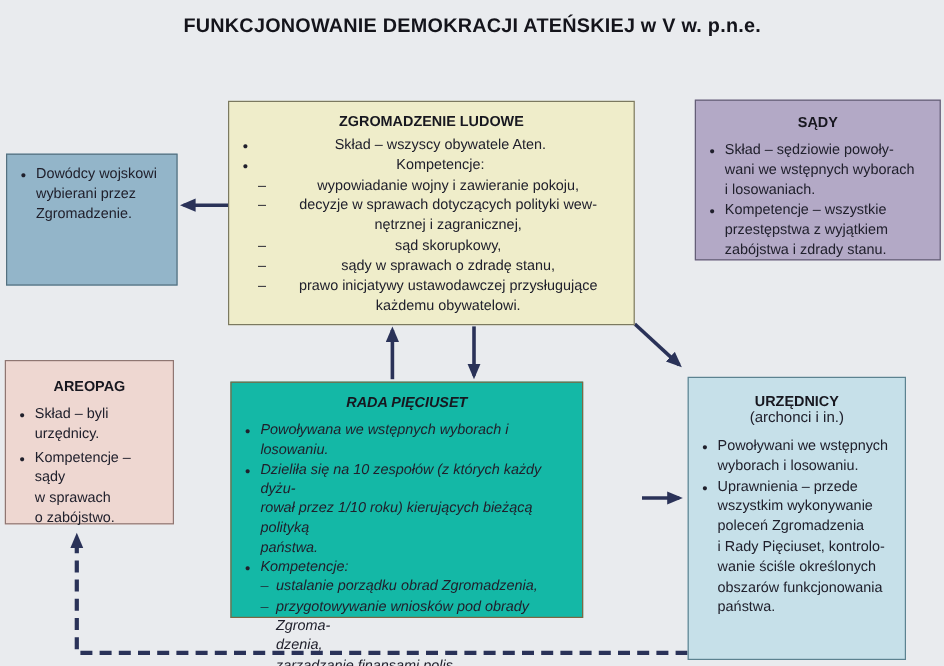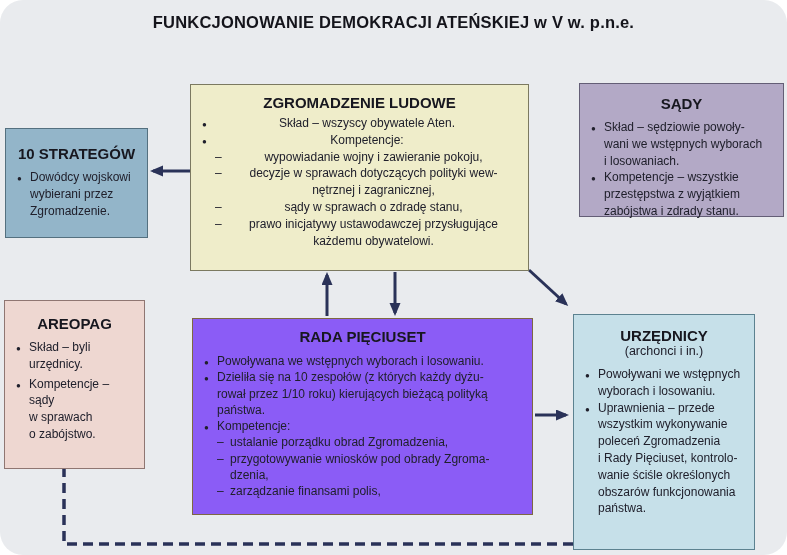--- a/index.html
+++ b/index.html
@@ -1,31 +1,30 @@
 <!DOCTYPE html>
 <html><head>
 <meta charset="utf-8">
 <style>
   html,body { margin:0; padding:0; }
   .canvas {
     position:relative; width:787px; height:555px;
     background:#e9ebee; overflow:hidden;
     font-family:"Liberation Sans", sans-serif;
     color:#20202c;
-    border-radius:23px;
   }
   .title {
     position:absolute; top:13px; left:0; width:100%;
     text-align:center; font-weight:bold; font-size:16.5px;
     letter-spacing:0.2px; color:#14141b;
   }
   .arrows { position:absolute; left:0; top:0; pointer-events:none; }
   .box { position:absolute; box-sizing:border-box; }
   .box-title {
-    text-align:center; font-weight:bold; font-size:15px;
+    text-align:center; font-weight:bold; font-size:12px;
     color:#17171f; padding-top:9px;
   }
   .box-sub { text-align:center; font-size:12.5px; }
   .box-body {
     padding:5px 9px 4px 11px; font-size:12px; line-height:16.8px;
   }
   .li { position:relative; padding-left:13px; white-space:pre-line; }
   .li.bullet::before {
     content:"●"; position:absolute; left:0; top:2px; font-size:8px;
   }
@@ -33,25 +32,25 @@
   .li.dash::before { content:"–"; position:absolute; left:13px; }
 
   .zgromadzenie { left:190px; top:84px;  width:339px; height:187px; background:#efedca; border:1.5px solid #7b7960; }
   .zgromadzenie .box-body { padding-top:4px;text-align:center; }
   .sady         { left:579px; top:83px;  width:205px; height:134px; background:#b3a9c6; border:1.5px solid #645e76; }
   .sady .box-title { padding-top:11px; }
   .sady .box-body  { padding-top:7px; }
   .strategowie  { left:5px;   top:128px; width:143px; height:110px; background:#93b5c9; border:1.5px solid #54707f; }
   .strategowie .box-title { padding-top:16px; }
   .strategowie .box-body  { padding-top:7px; }
-  .areopag      { left:4px;   top:300px; width:141px; height:169px; background:#eed7d1; border:1.5px solid #8f7672; }
+  .areopag      { left:4px;   top:300px; width:141px; height:137px; background:#eed7d1; border:1.5px solid #8f7672; }
   .areopag .box-title { padding-top:14px; }
   .areopag .box-body  { padding-top:7px; }
   .areopag .li { margin-bottom:3px; }
-  .rada         { left:192px; top:318px; width:341px; height:197px; background:#8b5cf6; border:1.5px solid #7e6743; }
+  .rada         { left:192px; top:318px; width:294px; height:197px; background:#14b8a6; border:1.5px solid #7e6743;font-style:italic; }
   .rada .box-body { padding-top:8px; line-height:16.3px; }
   .urzednicy    { left:573px; top:314px; width:182px; height:236px; background:#c6e0e9; border:1.5px solid #5c8290; }
   .urzednicy .box-title { padding-top:12px; }
   .urzednicy .box-body  { padding-top:8px; }
 </style>
 </head>
 <body>
 
 <div class="canvas">
 
@@ -72,40 +71,40 @@
   </svg>
 
   <div class="box zgromadzenie">
     <div class="box-title">ZGROMADZENIE LUDOWE</div>
     <div class="box-body">
       <div class="li bullet">Skład – wszyscy obywatele Aten.</div>
       <div class="li bullet">Kompetencje:</div>
       <div class="li dash">wypowiadanie wojny i zawieranie pokoju,</div>
       <div class="li dash">decyzje w sprawach dotyczących polityki wew-
 nętrznej i zagranicznej,</div>
+      <div class="li dash">sąd skorupkowy,</div>
       <div class="li dash">sądy w sprawach o zdradę stanu,</div>
       <div class="li dash">prawo inicjatywy ustawodawczej przysługujące
 każdemu obywatelowi.</div>
     </div>
   </div>
 
   <div class="box sady">
     <div class="box-title">SĄDY</div>
     <div class="box-body">
       <div class="li bullet">Skład – sędziowie powoły-
 wani we wstępnych wyborach
 i losowaniach.</div>
       <div class="li bullet">Kompetencje – wszystkie
 przestępstwa z wyjątkiem
 zabójstwa i zdrady stanu.</div>
     </div>
   </div>
 
   <div class="box strategowie">
-    <div class="box-title">10 STRATEGÓW</div>
     <div class="box-body">
       <div class="li bullet">Dowódcy wojskowi
 wybierani przez
 Zgromadzenie.</div>
     </div>
   </div>
 
   <div class="box areopag">
     <div class="box-title">AREOPAG</div>
     <div class="box-body">

